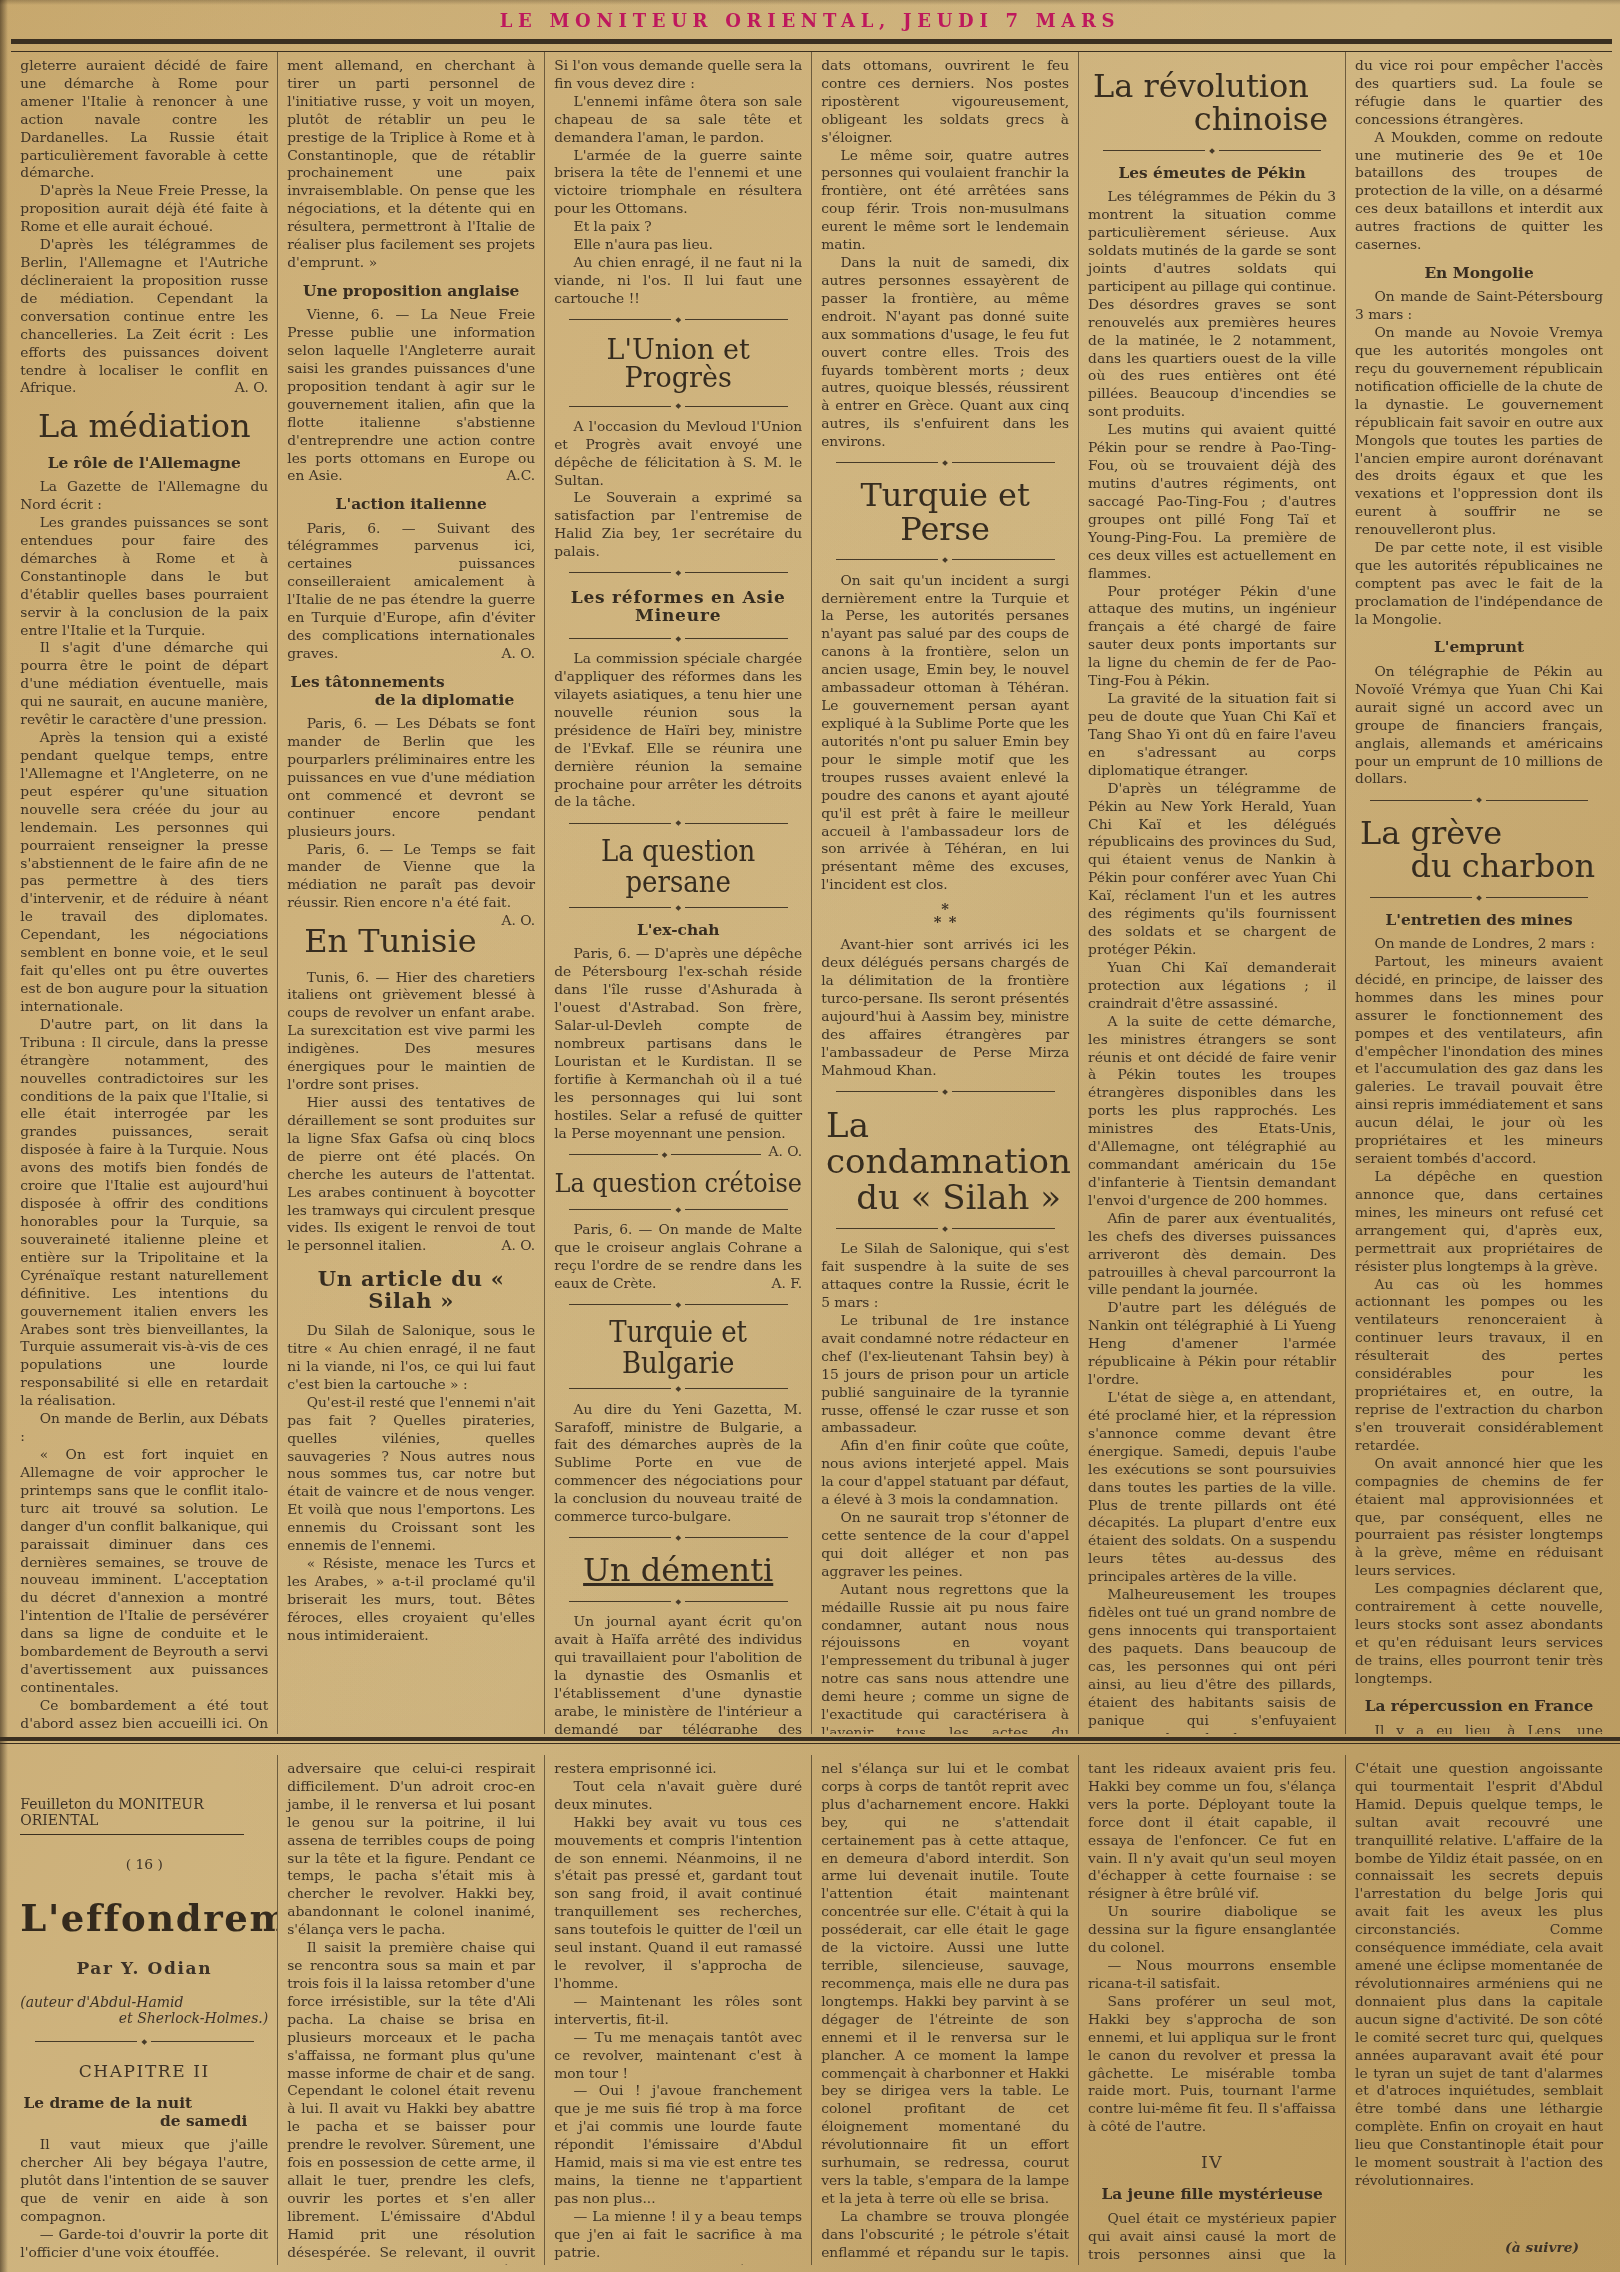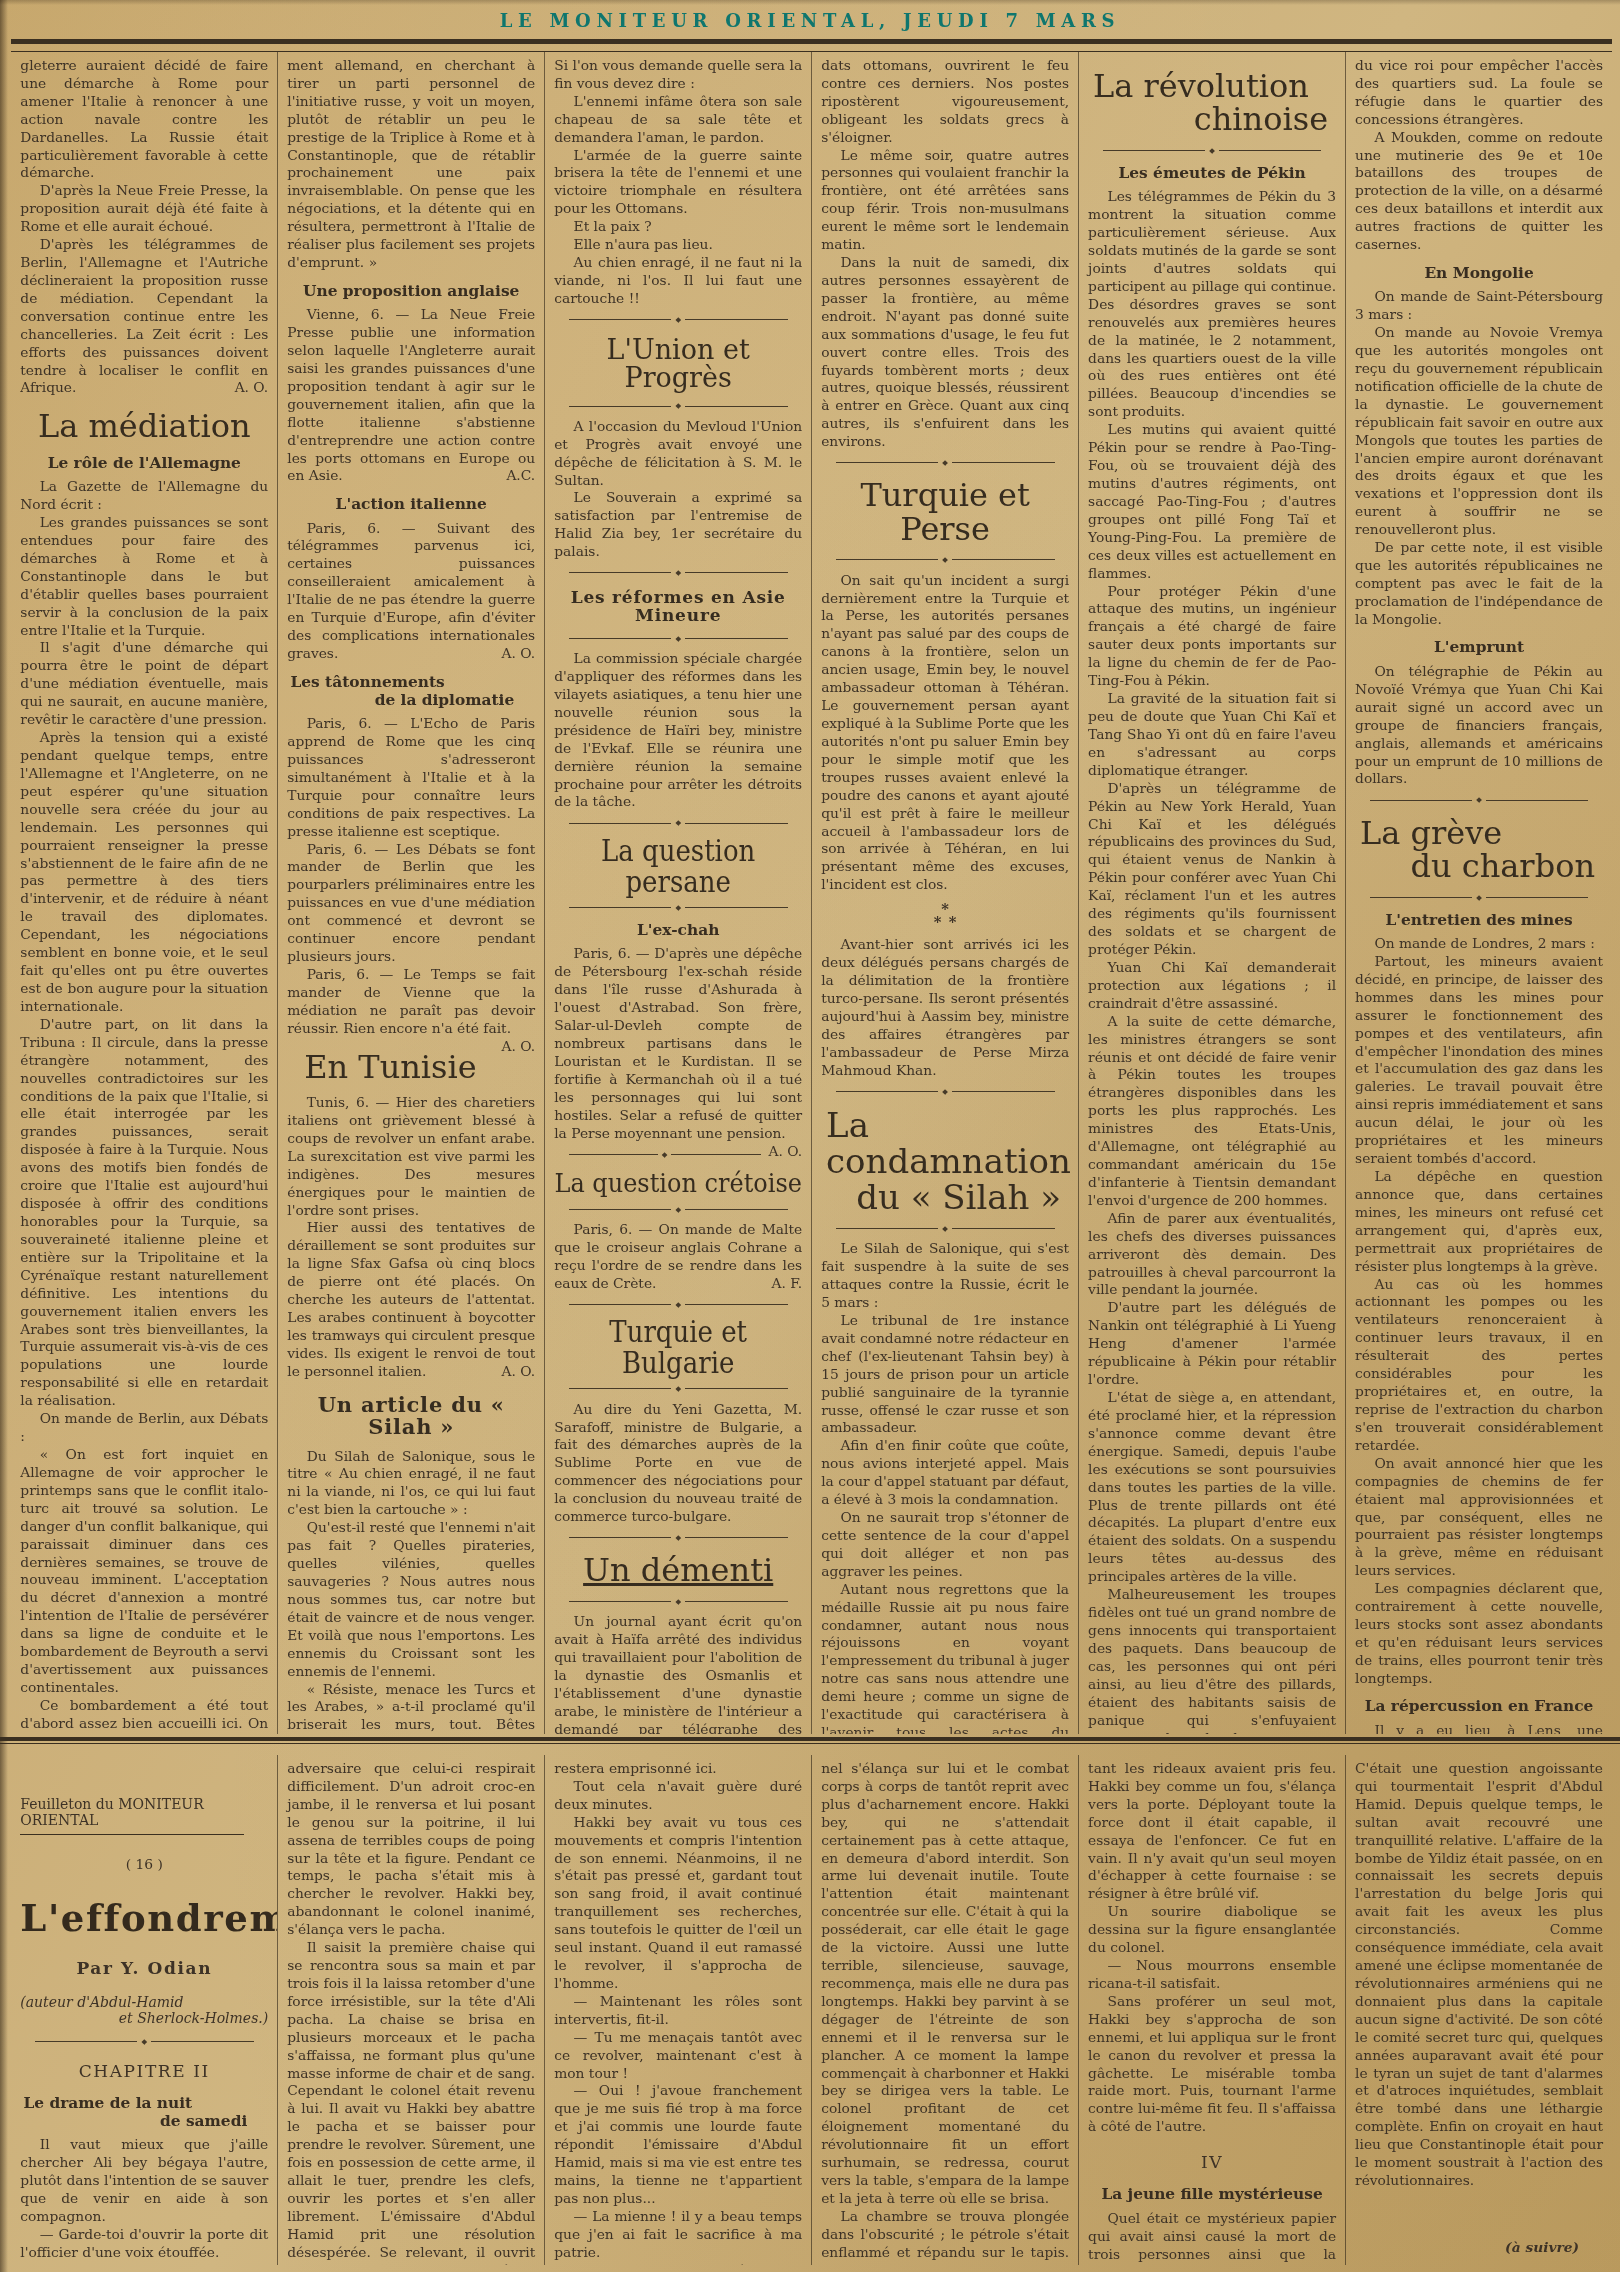--- a/index.html
+++ b/index.html
@@ -10,21 +10,21 @@
       radial-gradient(ellipse at 85% 80%, rgba(120,90,40,.12), rgba(0,0,0,0) 60%),
       linear-gradient(118deg,#c3a266 0%,#cbae77 28%,#d0b681 50%,#c8aa71 74%,#bf9f62 100%);
     color:#3d3226;
   }
   .page{position:relative;width:1620px;height:2273px;}
   .scan-edge-left{position:absolute;left:0;top:0;width:8px;height:100%;
     background:linear-gradient(to right,rgba(40,28,14,.55),rgba(40,28,14,0));}
   .scan-edge-top{position:absolute;left:0;top:0;width:100%;height:4.9px;
     background:linear-gradient(to bottom,rgba(40,28,14,.25),rgba(40,28,14,0));}
   .masthead{position:absolute;top:9.7px;left:0;width:100%;text-align:center;
-    font-size:18px;letter-spacing:5.7px;font-weight:bold;color:#0f766e;}
+    font-size:18px;letter-spacing:5.7px;font-weight:bold;color:#be185d;}
   .toprule{position:absolute;top:39px;left:11.3px;right:8px;height:7.3px;
     border-top:5.7px solid #3a2f20;border-bottom:0.8px solid #3a2f20;}
   .cols{position:absolute;left:11.3px;right:8px;display:flex;align-items:stretch;}
   .main-cols{top:52px;height:1682px;}
   .feuil-cols{top:1755px;height:510px;}
   .col{flex:1 1 0;padding:4.9px 9px 0 9px;overflow:hidden;}
   .col + .col{border-left:0.8px solid rgba(56,44,28,.65);}
   .section-divider{position:absolute;top:1737px;left:0;width:100%;height:9.7px;
     border-top:4.9px solid #3a2f20;}
   .section-divider::after{content:"";display:block;margin-top:1.6px;border-top:1.6px solid #3a2f20;}
@@ -80,21 +80,20 @@
       <div class="col">
         <p class="para cont">ment allemand, en cherchant à tirer un parti personnel de l'initiative russe, y voit un moyen, plutôt de rétablir un peu le prestige de la Triplice à Rome et à Constantinople, que de rétablir prochainement une paix invraisemblable. On pense que les négociations, et la détente qui en résultera, permettront à l'Italie de réaliser plus facilement ses projets d'emprunt. »</p>
         <div class="subhead" style="white-space: pre-line;">Une proposition anglaise</div>
         <p class="para">Vienne, 6. — La Neue Freie Presse publie une information selon laquelle l'Angleterre aurait saisi les grandes puissances d'une proposition tendant à agir sur le gouvernement italien, afin que la flotte italienne s'abstienne d'entreprendre une action contre les ports ottomans en Europe ou en Asie.<span class="sig">A.C.</span></p>
         <div class="subhead" style="white-space: pre-line;">L'action italienne</div>
         <p class="para">Paris, 6. — Suivant des télégrammes parvenus ici, certaines puissances conseilleraient amicalement à l'Italie de ne pas étendre la guerre en Turquie d'Europe, afin d'éviter des complications internationales graves.<span class="sig">A. O.</span></p>
         <div class="subhead">
           <div class="sh1">Les tâtonnements</div>
           <div class="sh2">de la diplomatie</div>
         </div>
-        <p class="para">Paris, 6. — L'Echo de Paris apprend de Rome que les cinq puissances s'adresseront simultanément à l'Italie et à la Turquie pour connaître leurs conditions de paix respectives. La presse italienne est sceptique.</p>
         <p class="para">Paris, 6. — Les Débats se font mander de Berlin que les pourparlers préliminaires entre les puissances en vue d'une médiation ont commencé et devront se continuer encore pendant plusieurs jours.</p>
         <p class="para">Paris, 6. — Le Temps se fait mander de Vienne que la médiation ne paraît pas devoir réussir. Rien encore n'a été fait.<span class="sig">A. O.</span></p>
         <div class="headline roman" style="font-size: 32px; white-space: pre-line;">En Tunisie</div>
         <p class="para">Tunis, 6. — Hier des charetiers italiens ont grièvement blessé à coups de revolver un enfant arabe. La surexcitation est vive parmi les indigènes. Des mesures énergiques pour le maintien de l'ordre sont prises.</p>
         <p class="para">Hier aussi des tentatives de déraillement se sont produites sur la ligne Sfax Gafsa où cinq blocs de pierre ont été placés. On cherche les auteurs de l'attentat. Les arabes continuent à boycotter les tramways qui circulent presque vides. Ils exigent le renvoi de tout le personnel italien.<span class="sig">A. O.</span></p>
         <div class="headline fat" style="font-size: 21px; white-space: pre-line;">Un article du « Silah »</div>
         <p class="para">Du Silah de Salonique, sous le titre « Au chien enragé, il ne faut ni la viande, ni l'os, ce qui lui faut c'est bien la cartouche » :</p>
         <p class="para">Qu'est-il resté que l'ennemi n'ait pas fait ? Quelles pirateries, quelles vilénies, quelles sauvageries ? Nous autres nous nous sommes tus, car notre but était de vaincre et de nous venger. Et voilà que nous l'emportons. Les ennemis du Croissant sont les ennemis de l'ennemi.</p>
         <p class="para">« Résiste, menace les Turcs et les Arabes, » a-t-il proclamé qu'il briserait les murs, tout. Bêtes féroces, elles croyaient qu'elles nous intimideraient.</p>
       </div>

